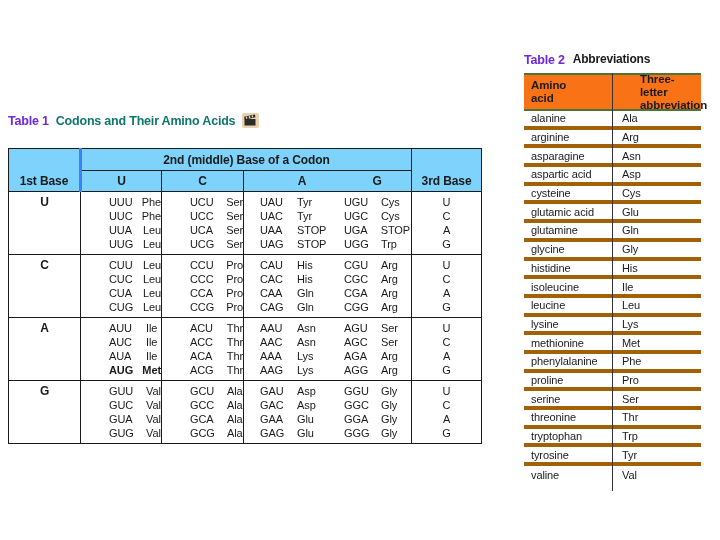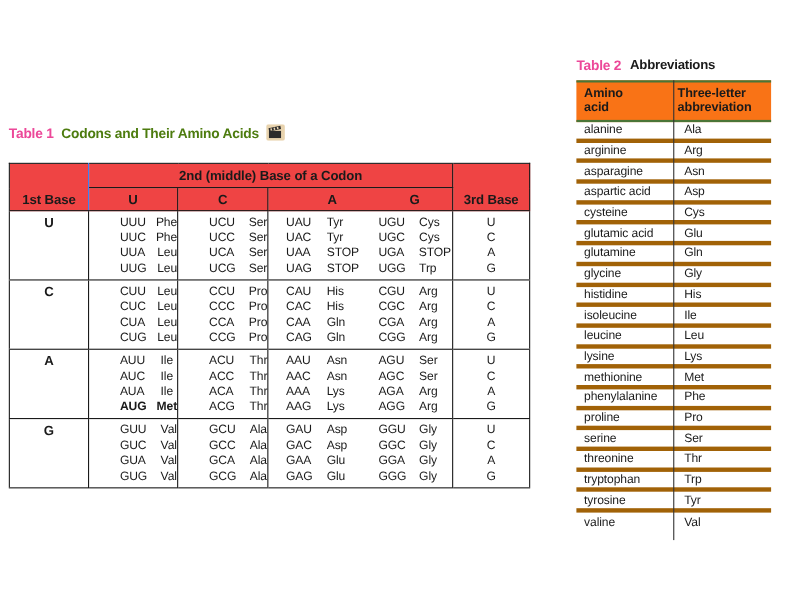--- a/index.html
+++ b/index.html
@@ -3,31 +3,31 @@
 <meta charset="utf-8">
 <style>
   html,body{margin:0;padding:0;background:#fff;}
   .page{position:relative;width:720px;height:540px;background:#ffffff;overflow:hidden;
         font-family:"Liberation Sans", sans-serif;color:#1a1a1a;}
 
   
   .t1{position:absolute;left:8px;top:110px;width:473px;}
   .caption{display:flex;align-items:center;gap:7px;height:21px;margin-bottom:17px;
            font-size:12.5px;font-weight:bold;letter-spacing:-0.2px;}
-  .tlabel{color:#ec4899;}
-  .ttext{color:#4d7c0f;}
+  .tlabel{color:#6d28d9;}
+  .ttext{color:#0f766e;}
   .clap{display:inline-flex;width:17px;height:15px;}
 
   table.codon{border-collapse:collapse;width:473px;table-layout:fixed;
               border:1px solid #1a1a1a;font-size:11px;letter-spacing:-0.1px;}
-  table.codon thead th{background:#ef4444;font-weight:bold;padding:0;}
+  table.codon thead th{background:#7dd3fc;font-weight:bold;padding:0;}
   .spanhdr{height:21px;font-size:12px;border-bottom:1px solid #1a1a1a;border-right:1px solid #1a1a1a;
            text-align:center;vertical-align:middle;}
   .rs{vertical-align:bottom;font-size:12px;padding-bottom:3px !important;}
-  .c1h{border-right:1px solid #3b82f6;}
+  .c1h{border-right:3px solid #3b82f6;}
   tr.baserow th{height:20px;font-size:12px;vertical-align:middle;}
   .bu,.bc{border-right:1px solid #1a1a1a;}
   .bag{border-right:1px solid #1a1a1a;}
   .bag .agwrap{display:flex;padding-left:16px;}
   .bag .ha{width:84px;text-align:center;}
   .bag .hg{width:66px;text-align:center;}
   thead tr.baserow th, thead .rs, thead .c1h{border-bottom:1.5px solid #1a1a1a;}
 
   tbody tr{border-bottom:1px solid #1a1a1a;}
   tbody th,tbody td{vertical-align:top;padding:3px 0 3px 0;height:62px;box-sizing:border-box;}
@@ -48,21 +48,21 @@
   
   .t2{position:absolute;left:524px;top:53px;width:177px;}
   .t2 .caption2{display:flex;gap:8px;margin-bottom:6px;font-size:12px;font-weight:bold;letter-spacing:-0.2px;}
   .t2 .tlabel{flex:0 0 auto;font-size:12.5px;}
   .t2 .tlines div{line-height:13.5px;color:#1a1a1a;}
 
   .t2table{position:relative;width:177px;}
   .aahead{display:flex;background:#f97316;border-top:2px solid #4a7537;border-bottom:2px solid #4a7537;
           height:38px;box-sizing:border-box;align-items:center;font-weight:bold;font-size:11.5px;letter-spacing:-0.1px;}
   .aahead .hc1{width:88px;padding-left:7px;box-sizing:border-box;}
-  .aahead .hc2{width:89px;padding-left:4px;box-sizing:border-box;}
+  .aahead .hc2{width:89px;padding-left:28px;box-sizing:border-box;}
   .aahead div div{line-height:13px;}
   .aarow{display:flex;height:18.7px;box-sizing:border-box;border-bottom:4px solid #a16207;
          align-items:center;font-size:11px;letter-spacing:-0.1px;}
   .aarow:last-child{border-bottom:none;}
   .aarow .an{width:88px;padding-left:7px;box-sizing:border-box;}
   .aarow .ab{width:89px;padding-left:10px;box-sizing:border-box;}
   .vdivider{position:absolute;left:88px;top:0;width:1px;height:418px;background:#333;}
 </style>
 </head>
 <body>

